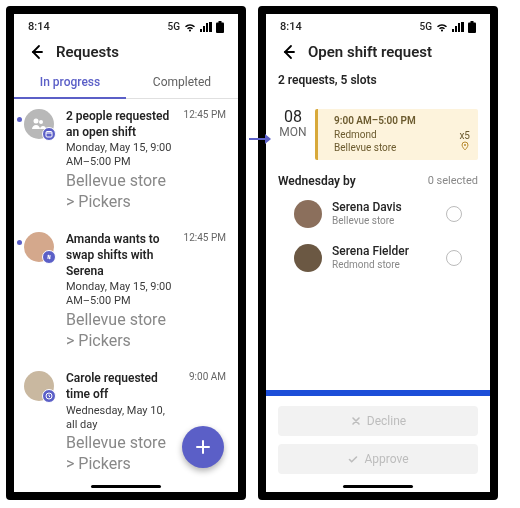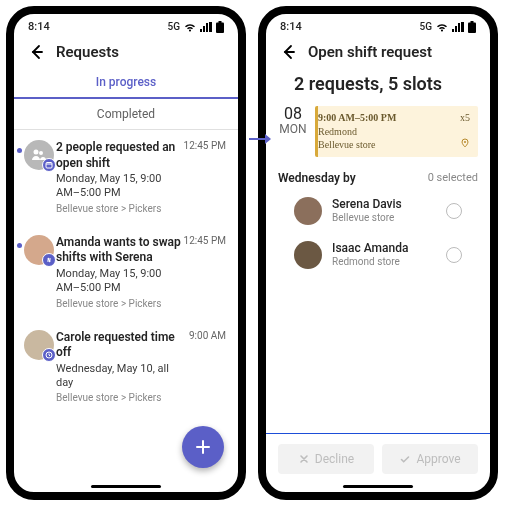--- a/index.html
+++ b/index.html
@@ -11,21 +11,21 @@
     position: relative;
     font-size: 12px;
     color: #242424;
   }
   .container { display: flex; gap: 12px; padding: 6px; align-items: flex-start; }
   .phone {
     width: 240px;
     height: 494px;
     background: #fff;
     border: 8px solid #000;
-    border-radius: 28px;
+    border-radius: 4px;
     position: relative;
     overflow: hidden;
     display: flex;
     flex-direction: column;
   }
   .statusbar {
     display: flex;
     justify-content: space-between;
     align-items: center;
     padding: 6px 14px 2px;
@@ -36,38 +36,38 @@
   .statusbar .right span { font-size: 10px; }
   .statusbar svg { display: block; }
   .header {
     display: flex;
     align-items: flex-end;
     gap: 12px;
     padding: 8px 12px 6px;
   }
   .header .back { width: 18px; height: 18px; display:flex; align-items:center; }
   .header .title { font-size: 15px; font-weight: 600; }
-  .tabs { display: flex; flex-direction: column; }
+  .tabs { display: flex; }
   .tabs .tab {
     flex: 1;
     text-align: center;
     font-size: 12px;
     padding: 8px 4px;
     color: #616161;
     border-bottom: 1px solid #e0e0e0;
   }
   .tabs .tab.active {
     color: #5b5fc7;
     border-bottom: 2px solid #5b5fc7;
     font-weight: 500;
   }
   .list { flex: 1; overflow: hidden; }
   .req-item {
     display: flex;
-    gap: 2px;
+    gap: 12px;
     padding: 10px 12px 10px 10px;
     position: relative;
   }
   .req-item::before {
     content: "";
     position: absolute;
     left: 3px;
     top: 18px;
     width: 5px;
     height: 5px;
@@ -89,21 +89,21 @@
     bottom: -2px; right: -2px;
     width: 14px; height: 14px;
     border-radius: 50%;
     background: #5b5fc7;
     border: 1.5px solid #fff;
     display:flex; align-items:center; justify-content:center;
   }
   .req-body { flex: 1; min-width: 0; }
   .req-title { font-size: 12px; font-weight: 600; line-height: 1.3; }
   .req-sub { font-size: 11px; color: #3b3b3b; line-height: 1.3; margin-top: 1px;}
-  .req-meta { font-size: 10px; color: #888; line-height: 1.3; margin-top: 1px;}
+  .req-meta { font-size: 16px; color: #888; line-height: 1.3; margin-top: 1px;}
   .req-time {
     font-size: 10px; color: #666;
     flex-shrink: 0;
   }
   .fab {
     position: absolute;
     right: 14px;
     bottom: 24px;
     width: 42px; height: 42px;
     border-radius: 50%;
@@ -124,46 +124,45 @@
     background: #000;
     border-radius: 2px;
   }
   .arrow-between {
     position: absolute;
     left: 248px;
     top: 130px;
     color: #5b5fc7;
   }
   
-  .summary { padding: 6px 12px 12px; font-size: 18px; font-weight: 600; margin-left: 16px; }
+  .summary { padding: 6px 12px 22px; font-size: 12px; font-weight: 600; }
   .shift-row {
     display: flex;
     gap: 7px;
     padding: 0 12px 8px;
   }
   .date-col {
     width: 30px; text-align: center;
     flex-shrink: 0;
   }
   .date-num { font-size: 16px; font-weight: 400; line-height: 1;}
   .date-day { font-size: 12px; color: #666; text-transform: uppercase; }
   .shift-card {
     flex: 1;
     background: #fdf3dc;
     border-left: 3px solid #d8a93a;
     border-radius: 2px;
-    padding: 5px 0;
+    padding: 5px 16px;
     font-size: 10px;
     color: #6b5a2e;
     line-height: 1.35;
     position: relative;
-    font-family: Liberation Serif, serif;
   }
   .shift-card .count {
-    position: absolute; top: 5px; right: 8px;
+    position: absolute; top: 20px; right: 8px;
     font-size: 10px;
   }
   .shift-card .pin {
     position: absolute; bottom: 5px; right: 8px;
   }
   .reqby-head {
     display: flex;
     justify-content: space-between;
     padding: 6px 12px 4px;
     font-size: 12px;
@@ -181,22 +180,23 @@
   .person .store { font-size: 10px; color: #888; line-height:1.2;}
   .radio {
     width: 16px; height: 16px;
     border: 1.5px solid #bbb;
     border-radius: 50%;
   }
   .footer-bar {
     display: flex;
     gap: 8px;
     padding: 10px 12px 18px;
-    border-top: 1px solid #1d4ed8;
+    border-top: 6px solid #1d4ed8;
     margin-top: auto;
+    flex-direction: column;
   }
   .fbtn {
     flex: 1;
     text-align: center;
     font-size: 12px;
     padding: 8px 4px;
     background: #f2f2f2;
     color: #bdbdbd;
     border-radius: 4px;
     display: flex;
@@ -356,21 +356,21 @@
       <div class="avatar" style="background:#8b6f5c"></div>
       <div class="info">
         <div class="name">Serena Davis</div>
         <div class="store">Bellevue store</div>
       </div>
       <div class="radio"></div>
     </div>
     <div class="person">
       <div class="avatar" style="background:#6b5843"></div>
       <div class="info">
-        <div class="name">Isaac Amanda</div>
+        <div class="name">Serena Fielder</div>
         <div class="store">Redmond store</div>
       </div>
       <div class="radio"></div>
     </div>
     <div class="footer-bar">
       <div class="fbtn">
         <svg width="12" height="12" viewBox="0 0 12 12">
             <path d="M3 3l6 6M9 3l-6 6" stroke="#bdbdbd" stroke-width="1.6" stroke-linecap="round"></path>
           </svg>
         <span>Decline</span>

